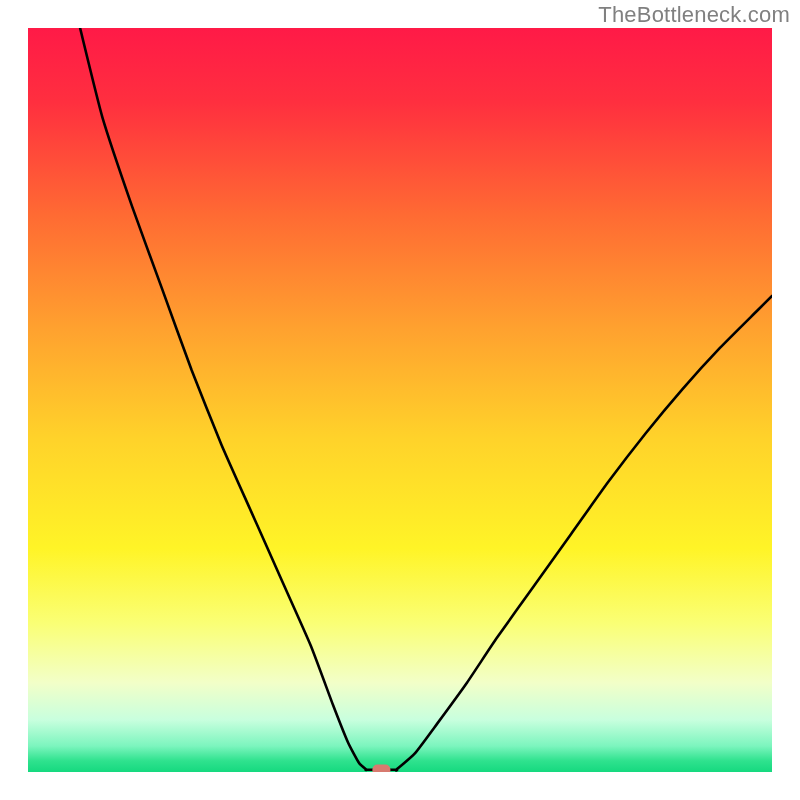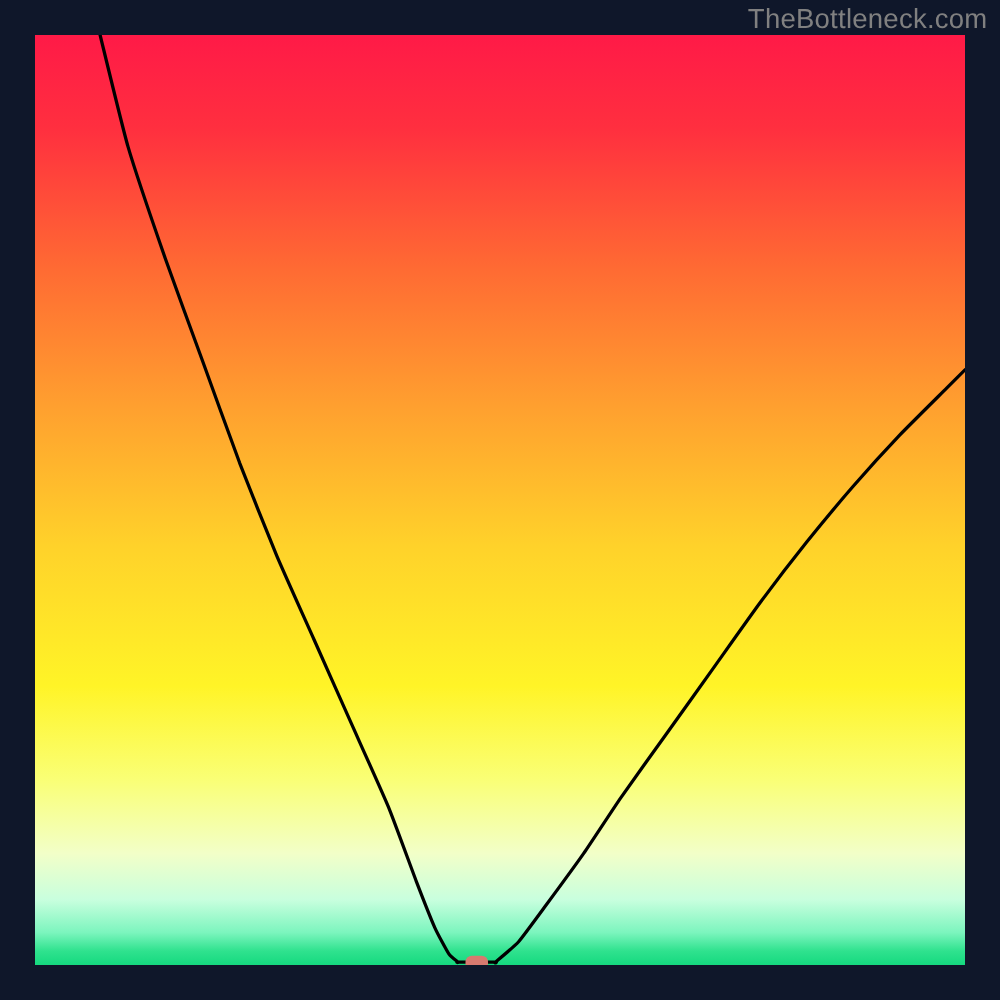--- a/index.html
+++ b/index.html
@@ -8,21 +8,21 @@
     width: 800px;
     height: 800px;
     overflow: hidden;
     background: #000;
     font-family: Arial, Helvetica, sans-serif;
   }
   .frame {
     position: relative;
     width: 800px;
     height: 800px;
-    background: #0f172a;
+    background: #ffffff;
   }
   .watermark {
     position: absolute;
     top: 2px;
     right: 10px;
     color: #808080;
     font-size: 22px;
     font-weight: 500;
     letter-spacing: 0.2px;
     z-index: 10;

